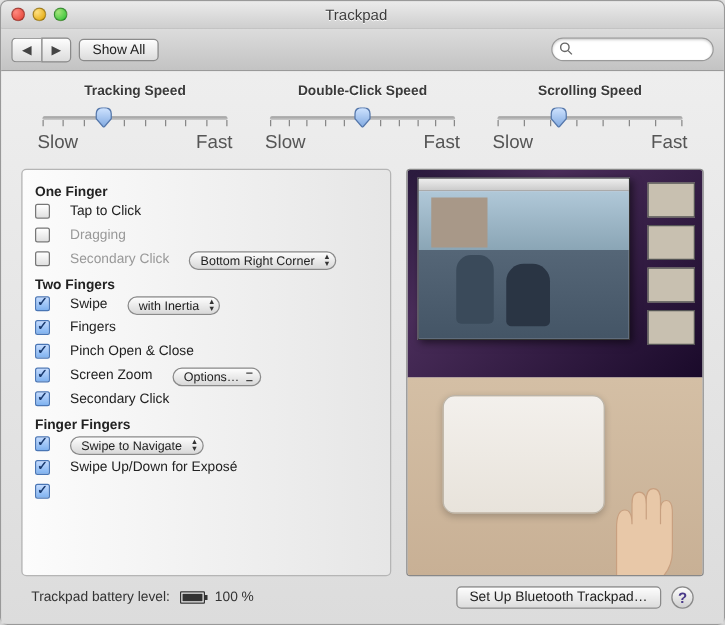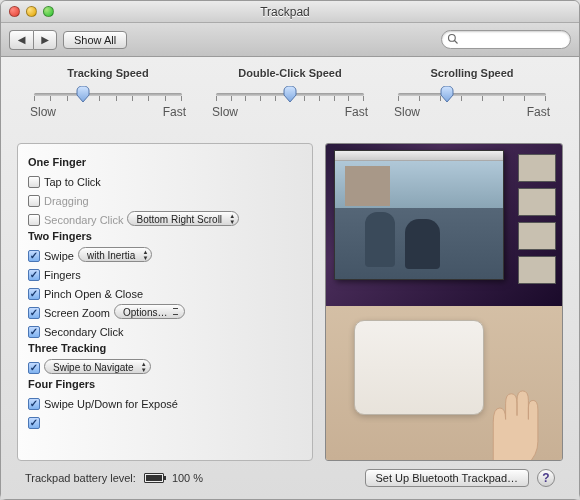--- a/index.html
+++ b/index.html
@@ -105,21 +105,21 @@
   .content {
     flex: 1;
     background: linear-gradient(to bottom, #eeeeee, #dcdcdc);
     padding: 10px 16px 6px 16px;
     display: flex;
     flex-direction: column;
   }
   .sliders-row {
     display: flex;
     justify-content: space-around;
-    margin-bottom: 24px;
+    margin-bottom: 13px;
   }
   .slider-group {
     width: 160px;
     text-align: center;
   }
   .slider-title {
     font-size: 11px;
     font-weight: bold;
     color: #3a3a3a;
     text-shadow: 0 1px 0 #fff;
@@ -150,21 +150,21 @@
   .slider-thumb {
     position: absolute;
     top: 1px;
     width: 14px; height: 16px;
     transform: translateX(-50%);
   }
   .slider-thumb svg { display:block; }
   .slider-labels {
     display: flex;
     justify-content: space-between;
-    font-size: 12px;
+    font-size: 15px;
     color: #555;
     margin: 2px 2px 0 2px;
   }
   .main-row {
     display: flex;
     gap: 12px;
     flex: 1;
     min-height: 0;
   }
   .options-panel {
@@ -176,23 +176,23 @@
     overflow: hidden;
     font-size: 11px;
   }
   .section-title {
     font-weight: bold;
     color: #222;
     margin: 4px 0 3px 0;
   }
   .opt-row {
     display: flex;
-    align-items: flex-end;
+    align-items: flex-start;
     margin: 2px 0 2px 0;
-    gap: 4px;
+    gap: 16px;
     height: 17px;
   }
   .checkbox {
     width: 12px; height: 12px;
     border: 1px solid #777;
     border-radius: 2px;
     background: linear-gradient(to bottom,#fff,#e0e0e0);
     display: inline-flex;
     align-items: center; justify-content: center;
     flex-shrink: 0;
@@ -510,21 +510,21 @@
           <span class="checkbox"></span>
           <span class="opt-label">Tap to Click</span>
         </div>
         <div class="opt-row">
           <span class="checkbox"></span>
           <span class="opt-label disabled">Dragging</span>
         </div>
         <div class="opt-row">
           <span class="checkbox"></span>
           <span class="opt-label disabled">Secondary Click</span>
-          <span class="pill-select updown"><span>Bottom Right Scroll</span><span class="updown-arrows">▲<br>▼</span></span>
+          <span class="pill-select updown"><span>Bottom Right Corner</span><span class="updown-arrows">▲<br>▼</span></span>
         </div>
 
         <div class="section-title">Two Fingers</div>
         <div class="opt-row">
           <span class="checkbox checked"></span>
           <span class="opt-label">Swipe</span>
           <span class="pill-select updown" style="min-width:72px"><span>with Inertia</span><span class="updown-arrows">▲<br>▼</span></span>
         </div>
         <div class="opt-row">
           <span class="checkbox checked"></span>
@@ -537,27 +537,26 @@
         <div class="opt-row">
           <span class="checkbox checked"></span>
           <span class="opt-label">Screen Zoom</span>
           <span class="pill-select">Options…</span>
         </div>
         <div class="opt-row">
           <span class="checkbox checked"></span>
           <span class="opt-label">Secondary Click</span>
         </div>
 
-        <div class="section-title">Three Tracking</div>
+        <div class="section-title">Finger Fingers</div>
         <div class="opt-row">
           <span class="checkbox checked"></span>
           <span class="pill-select updown" style="min-width:100px"><span>Swipe to Navigate</span><span class="updown-arrows">▲<br>▼</span></span>
         </div>
 
-        <div class="section-title">Four Fingers</div>
         <div class="opt-row">
           <span class="checkbox checked"></span>
           <span class="opt-label">Swipe Up/Down for Exposé</span>
         </div>
         <div class="opt-row">
           <span class="checkbox checked"></span>
         </div>
 
       </div>
 

